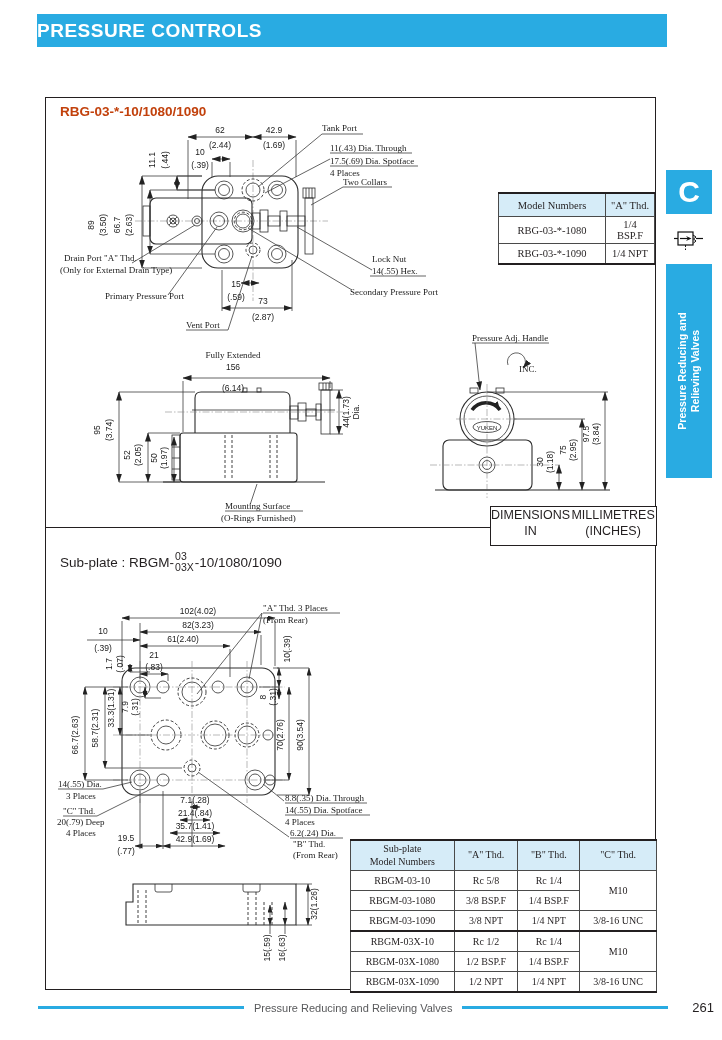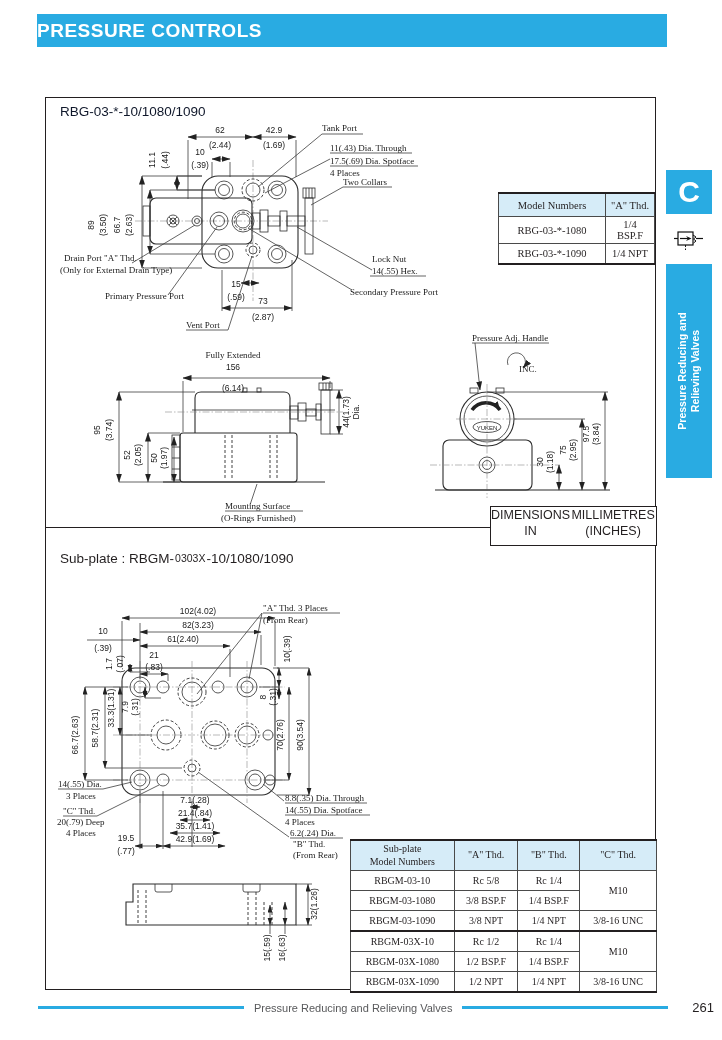--- a/index.html
+++ b/index.html
@@ -3,27 +3,27 @@
 <meta charset="utf-8">
 <style>
   html,body{margin:0;padding:0;background:#fff;}
   #page{position:relative;width:722px;height:1040px;background:#fff;overflow:hidden;
         font-family:"Liberation Sans",sans-serif;color:#231f20;}
   .hdr-bar{position:absolute;left:37px;top:14px;width:630px;height:33px;background:#29abe2;
            color:#fff;font-weight:bold;font-size:19px;line-height:33px;text-align:left;
            padding-right:10px;box-sizing:border-box;letter-spacing:.5px;}
   .content-box{position:absolute;left:45px;top:97px;width:611px;height:893px;
            border:1.6px solid #231f20;background:#fff;box-sizing:border-box;}
-  .valve-title{position:absolute;left:60px;top:104px;font-size:13.5px;color:#0f172a;}
+  .valve-title{position:absolute;left:60px;top:104px;font-size:13.5px;color:#c2410c;font-weight:bold;}
   .divider{position:absolute;left:46px;top:527px;width:610px;border-top:1.6px solid #231f20;}
   .dim-note{position:absolute;left:490px;top:506px;width:167px;height:40px;background:#fff;
            border:1.6px solid #231f20;box-sizing:border-box;display:flex;flex-direction:row;
            justify-content:center;text-align:center;font-size:12.5px;line-height:1.3;z-index:6;}
   .subplate-title{position:absolute;left:60px;top:551px;font-size:13.5px;display:flex;align-items:center;}
-  .stack{display:inline-flex;flex-direction:row;font-size:10.5px;line-height:1.05;text-align:left;margin:0 1px;}
+  .stack{display:inline-flex;flex-direction:column;font-size:10.5px;line-height:1.05;text-align:left;margin:0 1px;}
   
   .side-c{position:absolute;left:666px;top:170px;width:46px;height:44px;background:#29abe2;color:#fff;
           font-weight:bold;font-size:30px;text-align:center;line-height:44px;}
   .side-icon{position:absolute;left:666px;top:216px;width:46px;height:46px;background:#fff;
           display:flex;align-items:center;justify-content:center;}
   .side-tab{position:absolute;left:666px;top:264px;width:46px;height:214px;background:#29abe2;}
   .side-tab-text{position:absolute;width:214px;height:46px;left:50%;top:50%;
           transform:translate(-50%,-50%) rotate(-90deg);display:flex;flex-direction:column;
           justify-content:center;text-align:center;color:#fff;font-weight:bold;font-size:10.5px;line-height:1.2;}
   

